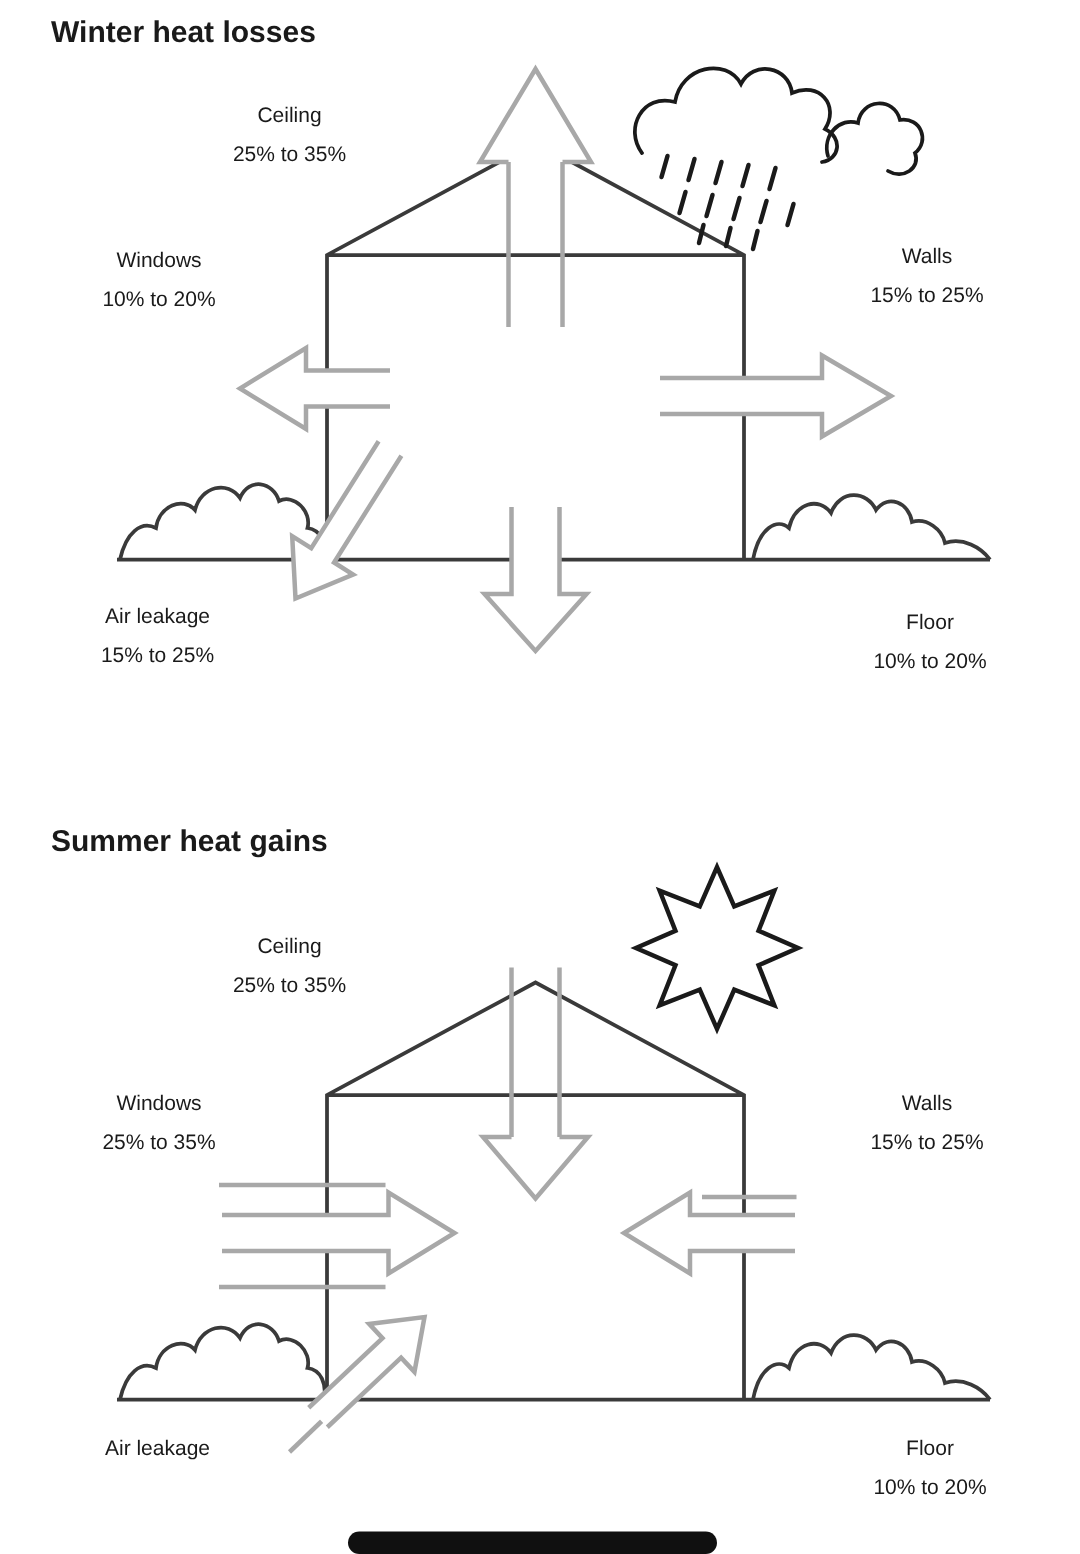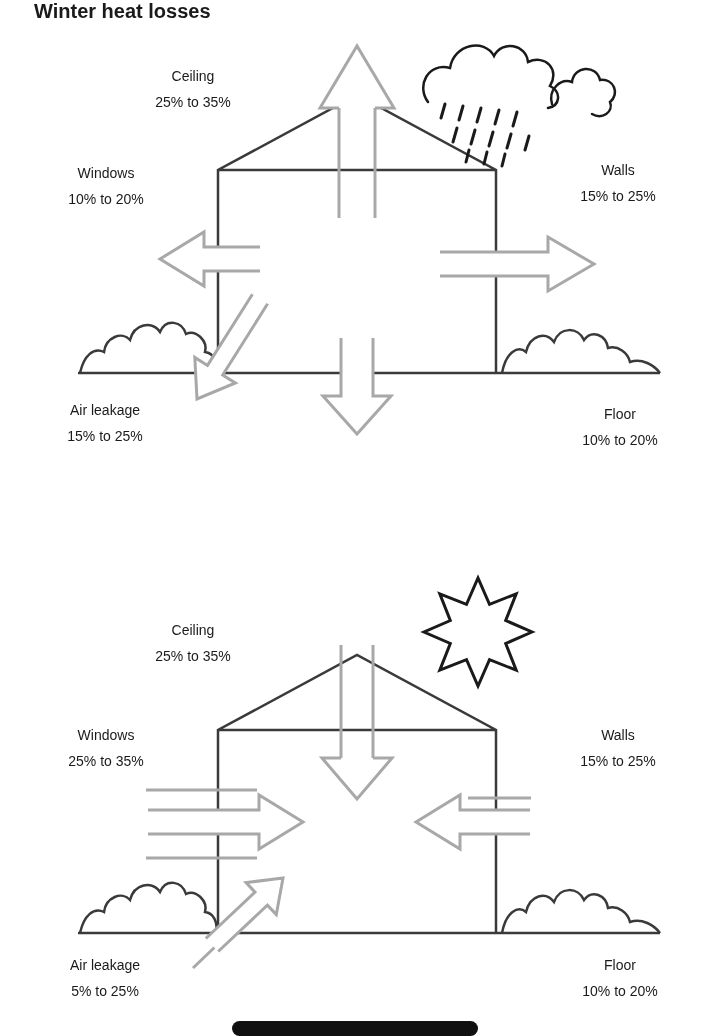--- a/index.html
+++ b/index.html
@@ -110,21 +110,21 @@
         <path class="arrow-fill" d="M530,810 L460,810 L460,795 L416,822 L460,849 L460,834 L530,834"></path>
       </g>
 
       <g>
         <line class="arrow-line" x1="193" y1="968" x2="240" y2="923"></line>
         <path class="arrow-fill" d="M218.2,951.5 L267.4,905.1 L276.3,914.6 L283,878 L246.1,882.6 L255,892.1 L205.8,938.5"></path>
       </g>
     </g>
   </svg>
 
-  <div class="title" style="left:34px;top:0">Winter heat losses</div>
+  <div class="title" style="left:34px;top:11px">Winter heat losses</div>
 
   <div class="label" style="left:103px;top:63px">
     <div>Ceiling</div>
     <div>25% to 35%</div>
   </div>
   <div class="label" style="left:16px;top:160px">
     <div>Windows</div>
     <div>10% to 20%</div>
   </div>
   <div class="label" style="left:528px;top:157px">
@@ -133,36 +133,36 @@
   </div>
   <div class="label" style="left:15px;top:397px">
     <div>Air leakage</div>
     <div>15% to 25%</div>
   </div>
   <div class="label" style="left:530px;top:401px">
     <div>Floor</div>
     <div>10% to 20%</div>
   </div>
 
+  <div class="title" style="left:34px;top:550px">Summer heat gains</div>
 
   <div class="label" style="left:103px;top:617px">
     <div>Ceiling</div>
     <div>25% to 35%</div>
   </div>
   <div class="label" style="left:16px;top:722px">
     <div>Windows</div>
     <div>25% to 35%</div>
   </div>
   <div class="label" style="left:528px;top:722px">
     <div>Walls</div>
     <div>15% to 25%</div>
   </div>
   <div class="label" style="left:15px;top:952px">
     <div>Air leakage</div>
-    <div>5% to 25%</div>
   </div>
   <div class="label" style="left:530px;top:952px">
     <div>Floor</div>
     <div>10% to 20%</div>
   </div>
 
   <div class="bottom-bar"></div>
 </div>
 
 </body></html>

